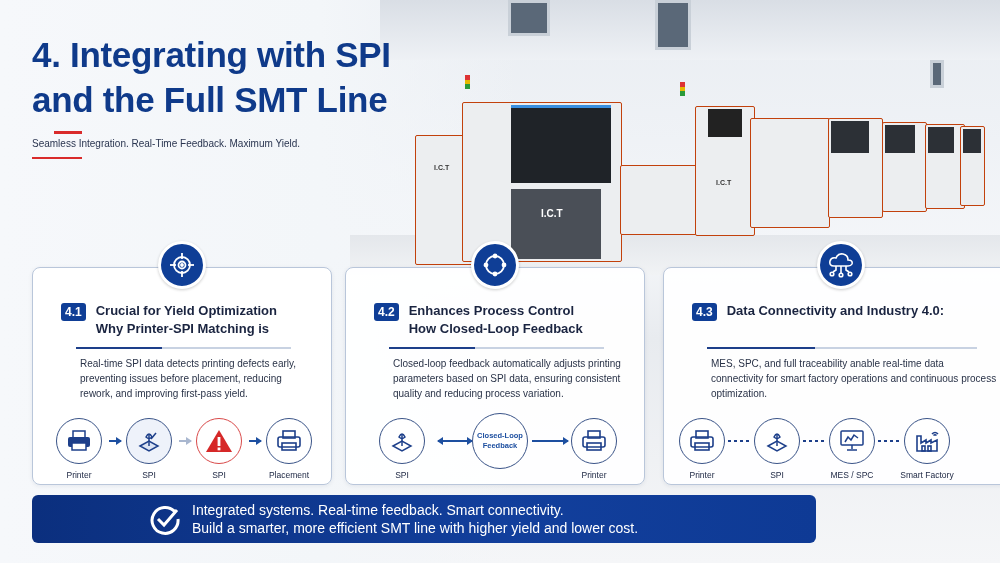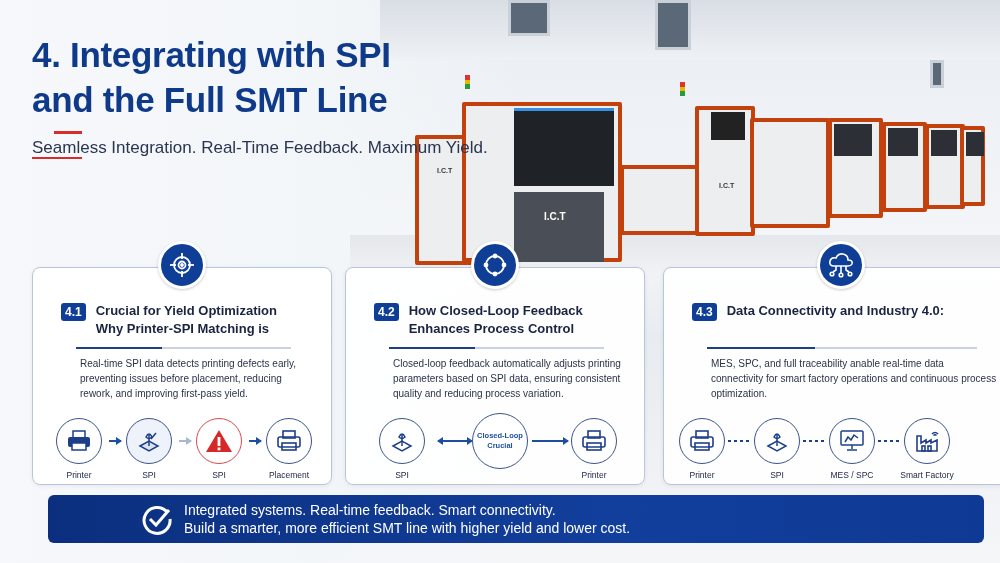--- a/index.html
+++ b/index.html
@@ -19,37 +19,37 @@
     }
     .ceiling {
       position: absolute; left: 380px; top: 0; width: 620px; height: 60px;
       background: linear-gradient(180deg, #d9dee5, #eef1f5);
     }
     .window { position: absolute; background: #5a6878; border: 3px solid #c9d0d8; }
     .floor {
       position: absolute; left: 350px; top: 235px; width: 650px; height: 40px;
       background: linear-gradient(180deg, #e4e7eb, #f1f3f5);
     }
-    .machine { position: absolute; background: #eceef0; border: 4px solid #c2410c; border-radius: 2px; }
+    .machine { position: absolute; background: #eceef0; border: 1px solid #c2410c; border-radius: 2px; }
     .machine .dark { position: absolute; background: #2c3036; }
     .machine .label { position: absolute; font-size: 7px; color: #333; font-weight: bold; }
     .beacon { position: absolute; width: 5px; height: 14px;
       background: linear-gradient(180deg, #d33 0 33%, #e6b800 33% 66%, #2a9a3a 66%); }
 
     
     .title {
       position: absolute; left: 32px; top: 32px;
       font-size: 35px; line-height: 45px; font-weight: bold;
       color: #0f3a8a; letter-spacing: -0.3px;
     }
     .title div { white-space: nowrap; }
     .accent-bar { position: absolute; left: 54px; top: 131px; width: 28px; height: 3px; background: #d92b2b; }
     .subtitle {
       position: absolute; left: 32px; top: 138px;
-      font-size: 17px; color: #2a3550; white-space: nowrap;
+      font-size: 10px; color: #2a3550; white-space: nowrap;
     }
     .underline-first { position: absolute; left: 32px; top: 157px; width: 50px; height: 2px; background: #d92b2b; }
 
     
     .card {
       position: absolute; top: 267px; width: 300px; height: 218px;
       background: rgba(255,255,255,0.93);
       border: 1px solid #b9c6da; border-radius: 8px;
       box-shadow: 0 1px 4px rgba(20,40,80,0.08);
     }
@@ -94,24 +94,24 @@
     .arrow.both::before {
       content: ""; position: absolute; left: -1px; top: -3px;
       border-right: 6px solid #1d4fa0; border-top: 4px solid transparent; border-bottom: 4px solid transparent;
     }
     .dots { position: absolute; top: 22px; height: 2px;
       background: repeating-linear-gradient(90deg, #1d3f8a 0 3px, transparent 3px 6px); }
     .loop-text { font-size: 7.5px; font-weight: bold; color: #1d4fa0; line-height: 10px; text-align: center; }
 
     
     .banner {
-      position: absolute; left: 32px; top: 495px; width: 936px; height: 48px;
+      position: absolute; left: 32px; top: 495px; width: 784px; height: 48px;
       background: linear-gradient(90deg, #0b2f7e 0%, #123f9c 60%, #0e3a95 100%);
       border-radius: 6px; display: flex; align-items: center;
-      padding-left: 92px; color: #fff; margin-left: 16px;
+      padding-left: 116px; color: #fff;
     }
     .banner-icon { width: 34px; height: 34px; margin-right: 10px; }
     .banner-text { font-size: 14px; line-height: 18px; }
   </style>
 </head>
 <body>
 
 <div class="bg"></div>
 <div class="ceiling"></div>
 <div class="window" style="left:508px;top:0;width:42px;height:36px;"></div>
@@ -232,43 +232,43 @@
       <circle cx="14" cy="14" r="9"></circle>
       <circle cx="14" cy="5" r="1.5" fill="#fff"></circle>
         <circle cx="23" cy="14" r="1.5" fill="#fff"></circle>
       <circle cx="14" cy="23" r="1.5" fill="#fff"></circle>
         <circle cx="5" cy="14" r="1.5" fill="#fff"></circle>
     </svg>
   </div>
   <div class="card-head">
     <span class="badge">4.2</span>
     <div class="card-title">
+      <div>Enhances Process Control</div>
       <div>How Closed-Loop Feedback</div>
-      <div>Enhances Process Control</div>
     </div>
   </div>
   <div class="card-rule"></div>
   <div class="card-desc">Closed-loop feedback automatically adjusts printing parameters based on SPI data, ensuring consistent quality and reducing process variation.</div>
   <div class="flow">
     <div class="node" style="left:32px;">
       <div class="circ">
         <svg width="26" height="26" viewBox="0 0 26 26" fill="none" stroke="#1d3f8a" stroke-width="1.5">
             <path d="M4 18 L13 13 L22 18 L13 23 Z"></path>
             <line x1="13" y1="18" x2="13" y2="6"></line>
             <path d="M10 9 Q13 3 16 9 Q13 12 10 9 Z"></path>
           </svg>
       </div>
       <div class="lbl">SPI</div>
     </div>
     <div class="arrow both" style="left:92px;width:34px;"></div>
     <div class="node" style="left:126px;width:56px;">
       <div class="circ" style="width:56px;height:56px;margin-top:-5px;">
         <div class="loop-text">
           <div>Closed-Loop</div>
-          <div>Crucial</div>
+          <div>Feedback</div>
         </div>
       </div>
     </div>
     <div class="arrow" style="left:186px;width:36px;"></div>
     <div class="node" style="left:224px;">
       <div class="circ">
         <svg width="26" height="24" viewBox="0 0 26 24" fill="none" stroke="#1d3f8a" stroke-width="1.6">
             <rect x="7" y="2" width="12" height="7"></rect>
             <rect x="2" y="8" width="22" height="10" rx="2"></rect>
             <rect x="6" y="14" width="14" height="7"></rect>

